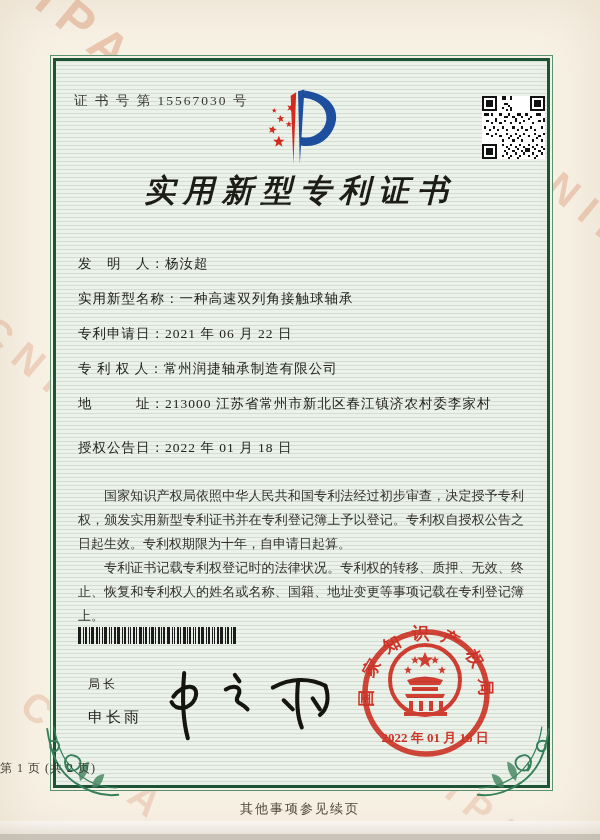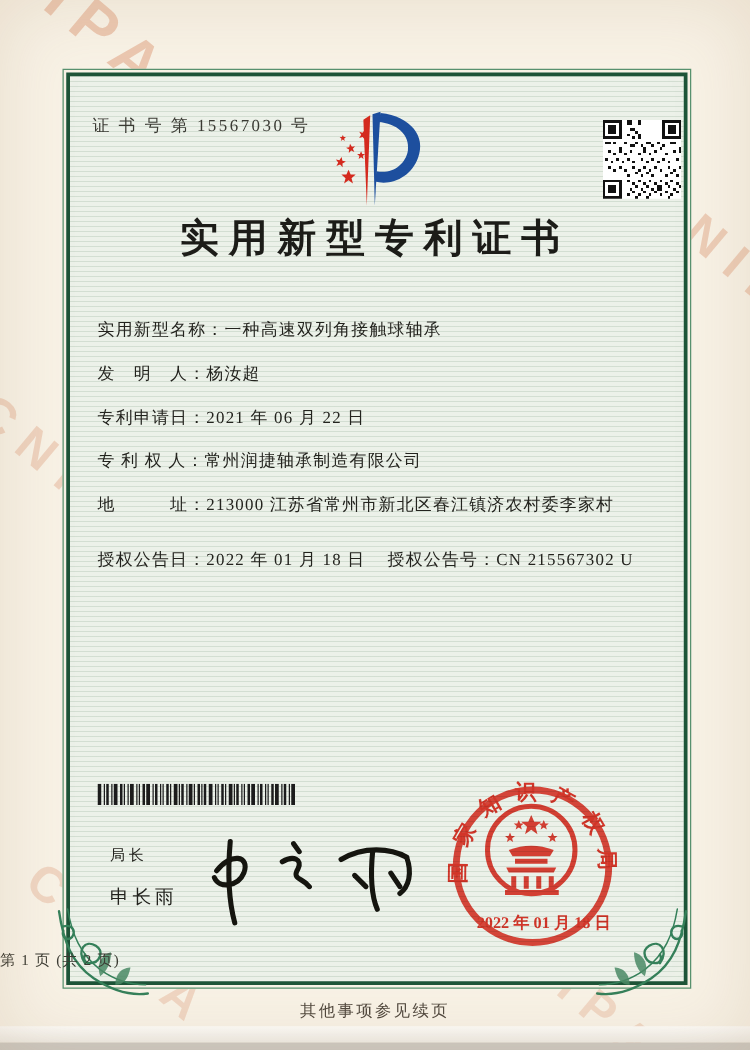--- a/index.html
+++ b/index.html
@@ -31,21 +31,21 @@
       repeating-linear-gradient(180deg,
         rgba(122,156,128,0.22) 0px, rgba(122,156,128,0.22) 1px,
         rgba(236,241,233,0) 1px, rgba(236,241,233,0) 4px),
       #ecf1e9;
   }
   .cert-no{left:74px;top:92px;font-size:13.5px;letter-spacing:2px;color:#3a3a33;}
   .logo{left:252px;top:84px;width:92px;height:84px;}
   .qr{left:482px;top:96px;width:63px;height:63px;}
   .title{
     left:0;top:170px;width:600px;text-align:center;
-    font-size:31px;font-weight:bold;letter-spacing:8px;color:#1c1c18;
+    font-size:31px;font-weight:bold;letter-spacing:8px;color:#1c1c18;font-style:italic;
   }
   .fields{left:78px;top:246px;width:450px;font-size:13.5px;letter-spacing:1px;color:#23231e;}
   .fields .row{height:35px;line-height:35px;white-space:pre;}
   .grant{left:78px;top:430px;width:450px;height:35px;line-height:35px;font-size:13.5px;letter-spacing:1px;color:#23231e;}
   .grant .g2{position:absolute;left:232px;top:0;white-space:pre;}
   .grant .g1{position:absolute;left:0;top:0;white-space:pre;}
   .paras{
     left:78px;top:484px;width:446px;font-size:13px;line-height:1.85;
     text-align:justify;color:#33332c;
   }
@@ -109,32 +109,35 @@
       M2 17h1v1h-1z M4 18h1v1h-1z M6 17h1v1h-1z M8 18h1v1h-1z M11 17h1v1h-1z M13 18h1v1h-1z M15 17h1v1h-1z M17 18h1v1h-1z M19 17h1v1h-1z M21 18h1v1h-1z M24 17h1v1h-1z M26 18h1v1h-1z M28 17h1v1h-1z
       M9 20h1v1h-1z M12 19h1v1h-1z M14 20h1v1h-1z M16 19h1v1h-1z M18 20h1v1h-1z M23 20h1v1h-1z M25 19h1v1h-1z M27 20h1v1h-1z
       M9 22h1v1h-1z M11 23h1v1h-1z M13 22h1v1h-1z M15 23h1v1h-1z M17 22h1v1h-1z M19 23h1v1h-1z M21 22h1v1h-1z M23 23h1v1h-1z M25 22h1v1h-1z M27 23h1v1h-1z
       M10 25h1v1h-1z M12 24h1v1h-1z M14 25h1v1h-1z M16 24h1v1h-1z M18 25h1v1h-1z M20 24h2v2h-2z M24 24h1v1h-1z M26 25h1v1h-1z M28 24h1v1h-1z
       M9 27h1v1h-1z M11 26h1v1h-1z M13 27h1v1h-1z M15 26h1v1h-1z M17 27h1v1h-1z M19 26h1v1h-1z M21 27h1v1h-1z M23 26h1v1h-1z M25 27h1v1h-1z M27 26h1v1h-1z M12 28h1v1h-1z M16 28h1v1h-1z M24 28h1v1h-1z"></path>
   </svg>
 
   <div class="abs title">实用新型专利证书</div>
 
   <div class="abs fields">
+    <div class="row"><span>发　明　人：</span><span>杨汝超</span></div>
     <div class="row"><span>实用新型名称：</span><span>一种高速双列角接触球轴承</span></div>
-    <div class="row"><span>发　明　人：</span><span>杨汝超</span></div>
     <div class="row"><span>专利申请日：</span><span>2021 年 06 月 22 日</span></div>
     <div class="row"><span>专 利 权 人：</span><span>常州润捷轴承制造有限公司</span></div>
     <div class="row"><span>地　　　址：</span><span>213000 江苏省常州市新北区春江镇济农村委李家村</span></div>
   </div>
 
   <div class="abs grant">
     <span class="g1"><span>授权公告日：</span><span>2022 年 01 月 18 日</span></span>
-    <span class="g2"><span>授权公告号：</span><span>CN 215567302 U</span></span>
-  </div>
-
+  </div>
+
+  <div class="abs paras">
+    <p>国家知识产权局依照中华人民共和国专利法经过初步审查，决定授予专利权，颁发实用新型专利证书并在专利登记簿上予以登记。专利权自授权公告之日起生效。专利权期限为十年，自申请日起算。</p>
+    <p>专利证书记载专利权登记时的法律状况。专利权的转移、质押、无效、终止、恢复和专利权人的姓名或名称、国籍、地址变更等事项记载在专利登记簿上。</p>
+  </div>
 
   <svg class="abs barcode" viewBox="0 0 158 17" preserveAspectRatio="none" aria-hidden="true">
     <path fill="#1c1c1c" d="M0 0h3v17h-3z M5 0h1v17h-1z M7 0h2v17h-2z M11 0h1v17h-1z M13 0h3v17h-3z M18 0h2v17h-2z M21 0h1v17h-1z M24 0h1v17h-1z M26 0h3v17h-3z M31 0h1v17h-1z M33 0h1v17h-1z M36 0h2v17h-2z M39 0h3v17h-3z M44 0h1v17h-1z M46 0h2v17h-2z M50 0h1v17h-1z M52 0h1v17h-1z M55 0h2v17h-2z M58 0h1v17h-1z M61 0h3v17h-3z M65 0h1v17h-1z M67 0h2v17h-2z M71 0h1v17h-1z M73 0h3v17h-3z M77 0h1v17h-1z M80 0h2v17h-2z M83 0h1v17h-1z M85 0h2v17h-2z M89 0h3v17h-3z M94 0h1v17h-1z M96 0h1v17h-1z M99 0h2v17h-2z M102 0h1v17h-1z M105 0h3v17h-3z M109 0h1v17h-1z M111 0h2v17h-2z M115 0h1v17h-1z M117 0h1v17h-1z M120 0h2v17h-2z M123 0h3v17h-3z M128 0h1v17h-1z M130 0h2v17h-2z M134 0h1v17h-1z M136 0h1v17h-1z M139 0h2v17h-2z M142 0h3v17h-3z M147 0h1v17h-1z M149 0h2v17h-2z M153 0h1v17h-1z M155 0h3v17h-3z"></path>
   </svg>
 
   <div class="abs signer-title">局长</div>
   <div class="abs signer-name">申长雨</div>
 
   <svg class="abs signature" viewBox="0 0 210 90" aria-hidden="true">
     <g fill="none" stroke="#15150f" stroke-width="4.5" stroke-linecap="round" stroke-linejoin="round">

